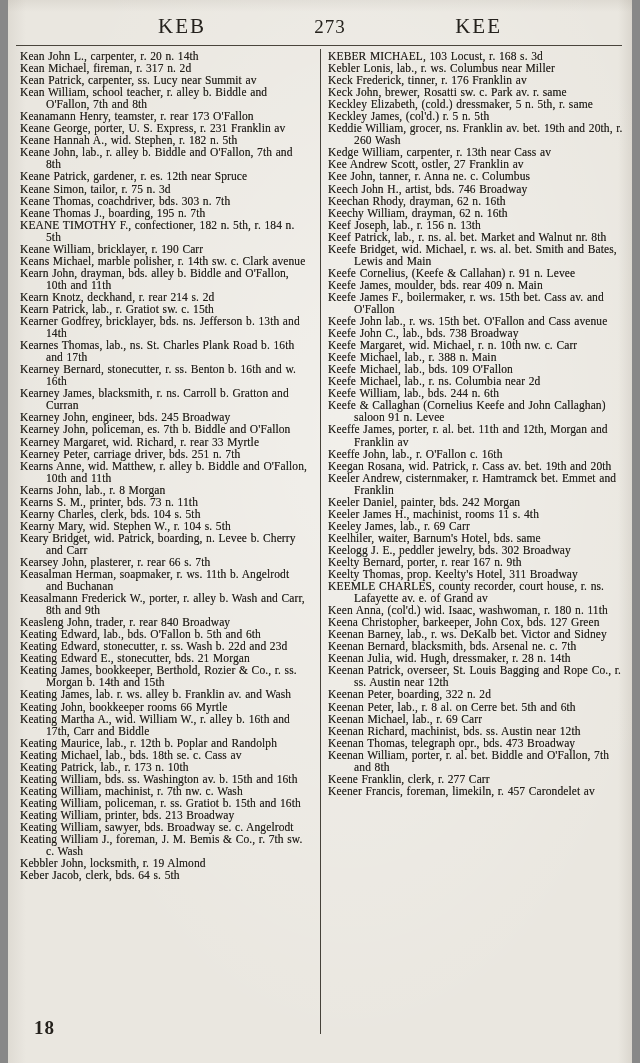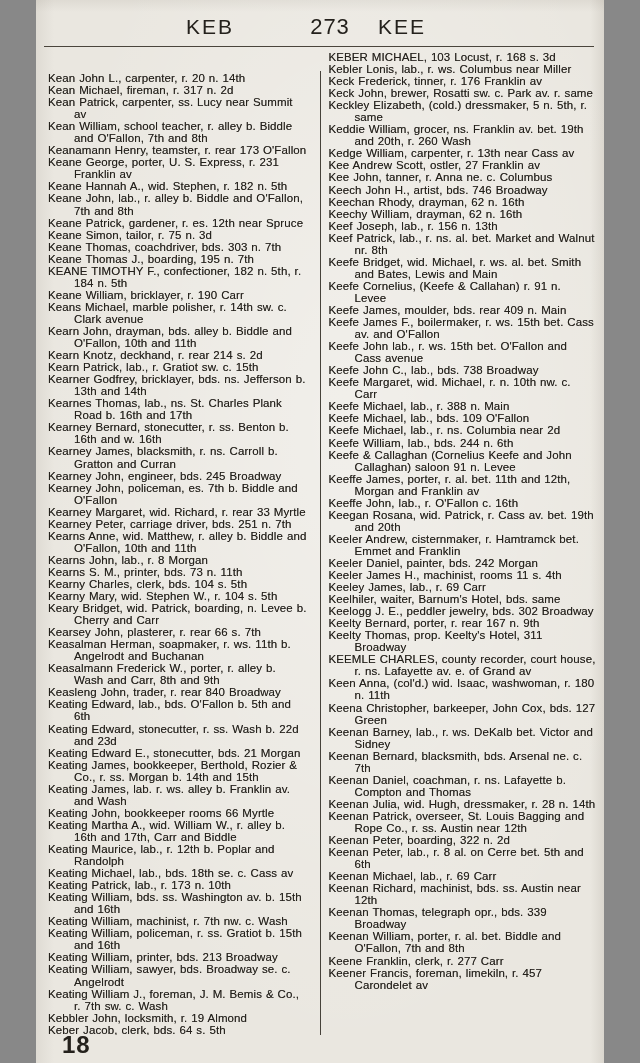--- a/index.html
+++ b/index.html
@@ -1,80 +1,79 @@
 <!DOCTYPE html>
 <html><head>
 <meta charset="utf-8">
 <style>
   html,body{margin:0;padding:0;background:#888;}
   .page{
     position:relative;
-    width:568px;height:1063px;
+    width:624px;height:1063px;
     margin:0 auto;
     background:#eae7e0;
     background-image:
       radial-gradient(ellipse at 55% 40%, rgba(255,255,255,0.35), rgba(0,0,0,0) 70%),
       linear-gradient(to right, rgba(120,110,95,0.10) 0, rgba(0,0,0,0) 18px),
       linear-gradient(to left, rgba(120,110,95,0.14) 0, rgba(0,0,0,0) 14px),
       linear-gradient(to bottom, rgba(120,110,95,0.10) 0, rgba(0,0,0,0) 12px);
     color:#24211c;
-    font-family:Liberation Sans, sans-serif;
+    font-family:Liberation Serif, serif;
     overflow:hidden;
     box-sizing:border-box;
   }
   .running-head{
     display:flex;
     align-items:baseline;
     padding:14px 60px 4px 90px;
     font-size:21px;
     letter-spacing:2px;
   }
   .running-head .rh-left{flex:1;text-align:left;padding-left:60px;}
-  .running-head .rh-center{flex:1;text-align:center;font-size:22px;letter-spacing:1px;}
-  .running-head .rh-right{flex:1;text-align:left;padding-right:70px;}
+  .running-head .rh-center{flex:1;text-align:center;font-size:19px;letter-spacing:1px;}
+  .running-head .rh-right{flex:1;text-align:right;padding-right:70px;}
   .head-rule{
     margin:2px 10px 0 8px;
     border-top:1.6px solid #4a453c;
     height:0;
   }
   .columns{
     display:flex;
     padding:3px 8px 0 8px;
     height:988px;
     box-sizing:border-box;
   }
   .col{
     box-sizing:border-box;
     overflow:hidden;
   }
   .col-left{
     width:313px;
     padding:1px 12px 0 4px;
     border-right:1px solid #46423a;
-    margin-top:21px;
   }
   .col-right{
     width:311px;
     padding:1px 0 0 7px;
   }
   p.entry{
     margin:0;
     font-size:11.5px;
     line-height:12.05px;
     padding-left:26px;
     text-indent:-26px;
     letter-spacing:0.1px;
     word-spacing:0.6px;
     text-shadow:0 0 0.5px rgba(36,33,28,0.55);
   }
   .signature{
     position:absolute;
     left:26px;
-    bottom:4px;
-    font-size:24px;
+    bottom:24px;
+    font-size:19px;
     font-weight:bold;
     letter-spacing:1px;
   }
 </style>
 </head>
 <body>
 
 <div class="page">
 
   <div class="running-head">
@@ -143,20 +142,21 @@
         <p class="entry">Kebbler John, locksmith, r. 19 Almond</p>
         <p class="entry">Keber Jacob, clerk, bds. 64 s. 5th</p>
       </div>
     <div class="col col-right">
 
     <p class="entry">KEBER MICHAEL, 103 Locust, r. 168 s. 3d</p>
         <p class="entry">Kebler Lonis, lab., r. ws. Columbus near Miller</p>
         <p class="entry">Keck Frederick, tinner, r. 176 Franklin av</p>
         <p class="entry">Keck John, brewer, Rosatti sw. c. Park av. r. same</p>
         <p class="entry">Keckley Elizabeth, (cold.) dressmaker, 5 n. 5th, r. same</p>
+        <p class="entry">Keckley James, (col'd.) r. 5 n. 5th</p>
         <p class="entry">Keddie William, grocer, ns. Franklin av. bet. 19th and 20th, r. 260 Wash</p>
         <p class="entry">Kedge William, carpenter, r. 13th near Cass av</p>
         <p class="entry">Kee Andrew Scott, ostler, 27 Franklin av</p>
         <p class="entry">Kee John, tanner, r. Anna ne. c. Columbus</p>
         <p class="entry">Keech John H., artist, bds. 746 Broadway</p>
         <p class="entry">Keechan Rhody, drayman, 62 n. 16th</p>
         <p class="entry">Keechy William, drayman, 62 n. 16th</p>
         <p class="entry">Keef Joseph, lab., r. 156 n. 13th</p>
         <p class="entry">Keef Patrick, lab., r. ns. al. bet. Market and Walnut nr. 8th</p>
         <p class="entry">Keefe Bridget, wid. Michael, r. ws. al. bet. Smith and Bates, Lewis and Main</p>
@@ -180,28 +180,27 @@
         <p class="entry">Keeley James, lab., r. 69 Carr</p>
         <p class="entry">Keelhiler, waiter, Barnum's Hotel, bds. same</p>
         <p class="entry">Keelogg J. E., peddler jewelry, bds. 302 Broadway</p>
         <p class="entry">Keelty Bernard, porter, r. rear 167 n. 9th</p>
         <p class="entry">Keelty Thomas, prop. Keelty's Hotel, 311 Broadway</p>
         <p class="entry">KEEMLE CHARLES, county recorder, court house, r. ns. Lafayette av. e. of Grand av</p>
         <p class="entry">Keen Anna, (col'd.) wid. Isaac, washwoman, r. 180 n. 11th</p>
         <p class="entry">Keena Christopher, barkeeper, John Cox, bds. 127 Green</p>
         <p class="entry">Keenan Barney, lab., r. ws. DeKalb bet. Victor and Sidney</p>
         <p class="entry">Keenan Bernard, blacksmith, bds. Arsenal ne. c. 7th</p>
-        <p class="entry">Keenan Daniel, coachman, r. ns. Lafayette b. Compton and Thomas</p>
         <p class="entry">Keenan Julia, wid. Hugh, dressmaker, r. 28 n. 14th</p>
         <p class="entry">Keenan Patrick, overseer, St. Louis Bagging and Rope Co., r. ss. Austin near 12th</p>
         <p class="entry">Keenan Peter, boarding, 322 n. 2d</p>
         <p class="entry">Keenan Peter, lab., r. 8 al. on Cerre bet. 5th and 6th</p>
         <p class="entry">Keenan Michael, lab., r. 69 Carr</p>
         <p class="entry">Keenan Richard, machinist, bds. ss. Austin near 12th</p>
-        <p class="entry">Keenan Thomas, telegraph opr., bds. 339 Broadway</p>
+        <p class="entry">Keenan Thomas, telegraph opr., bds. 473 Broadway</p>
         <p class="entry">Keenan William, porter, r. al. bet. Biddle and O'Fallon, 7th and 8th</p>
         <p class="entry">Keene Franklin, clerk, r. 277 Carr</p>
         <p class="entry">Keener Francis, foreman, limekiln, r. 457 Carondelet av</p>
       </div>
   </div>
 
   <div class="signature">18</div>
 
 </div>
 

